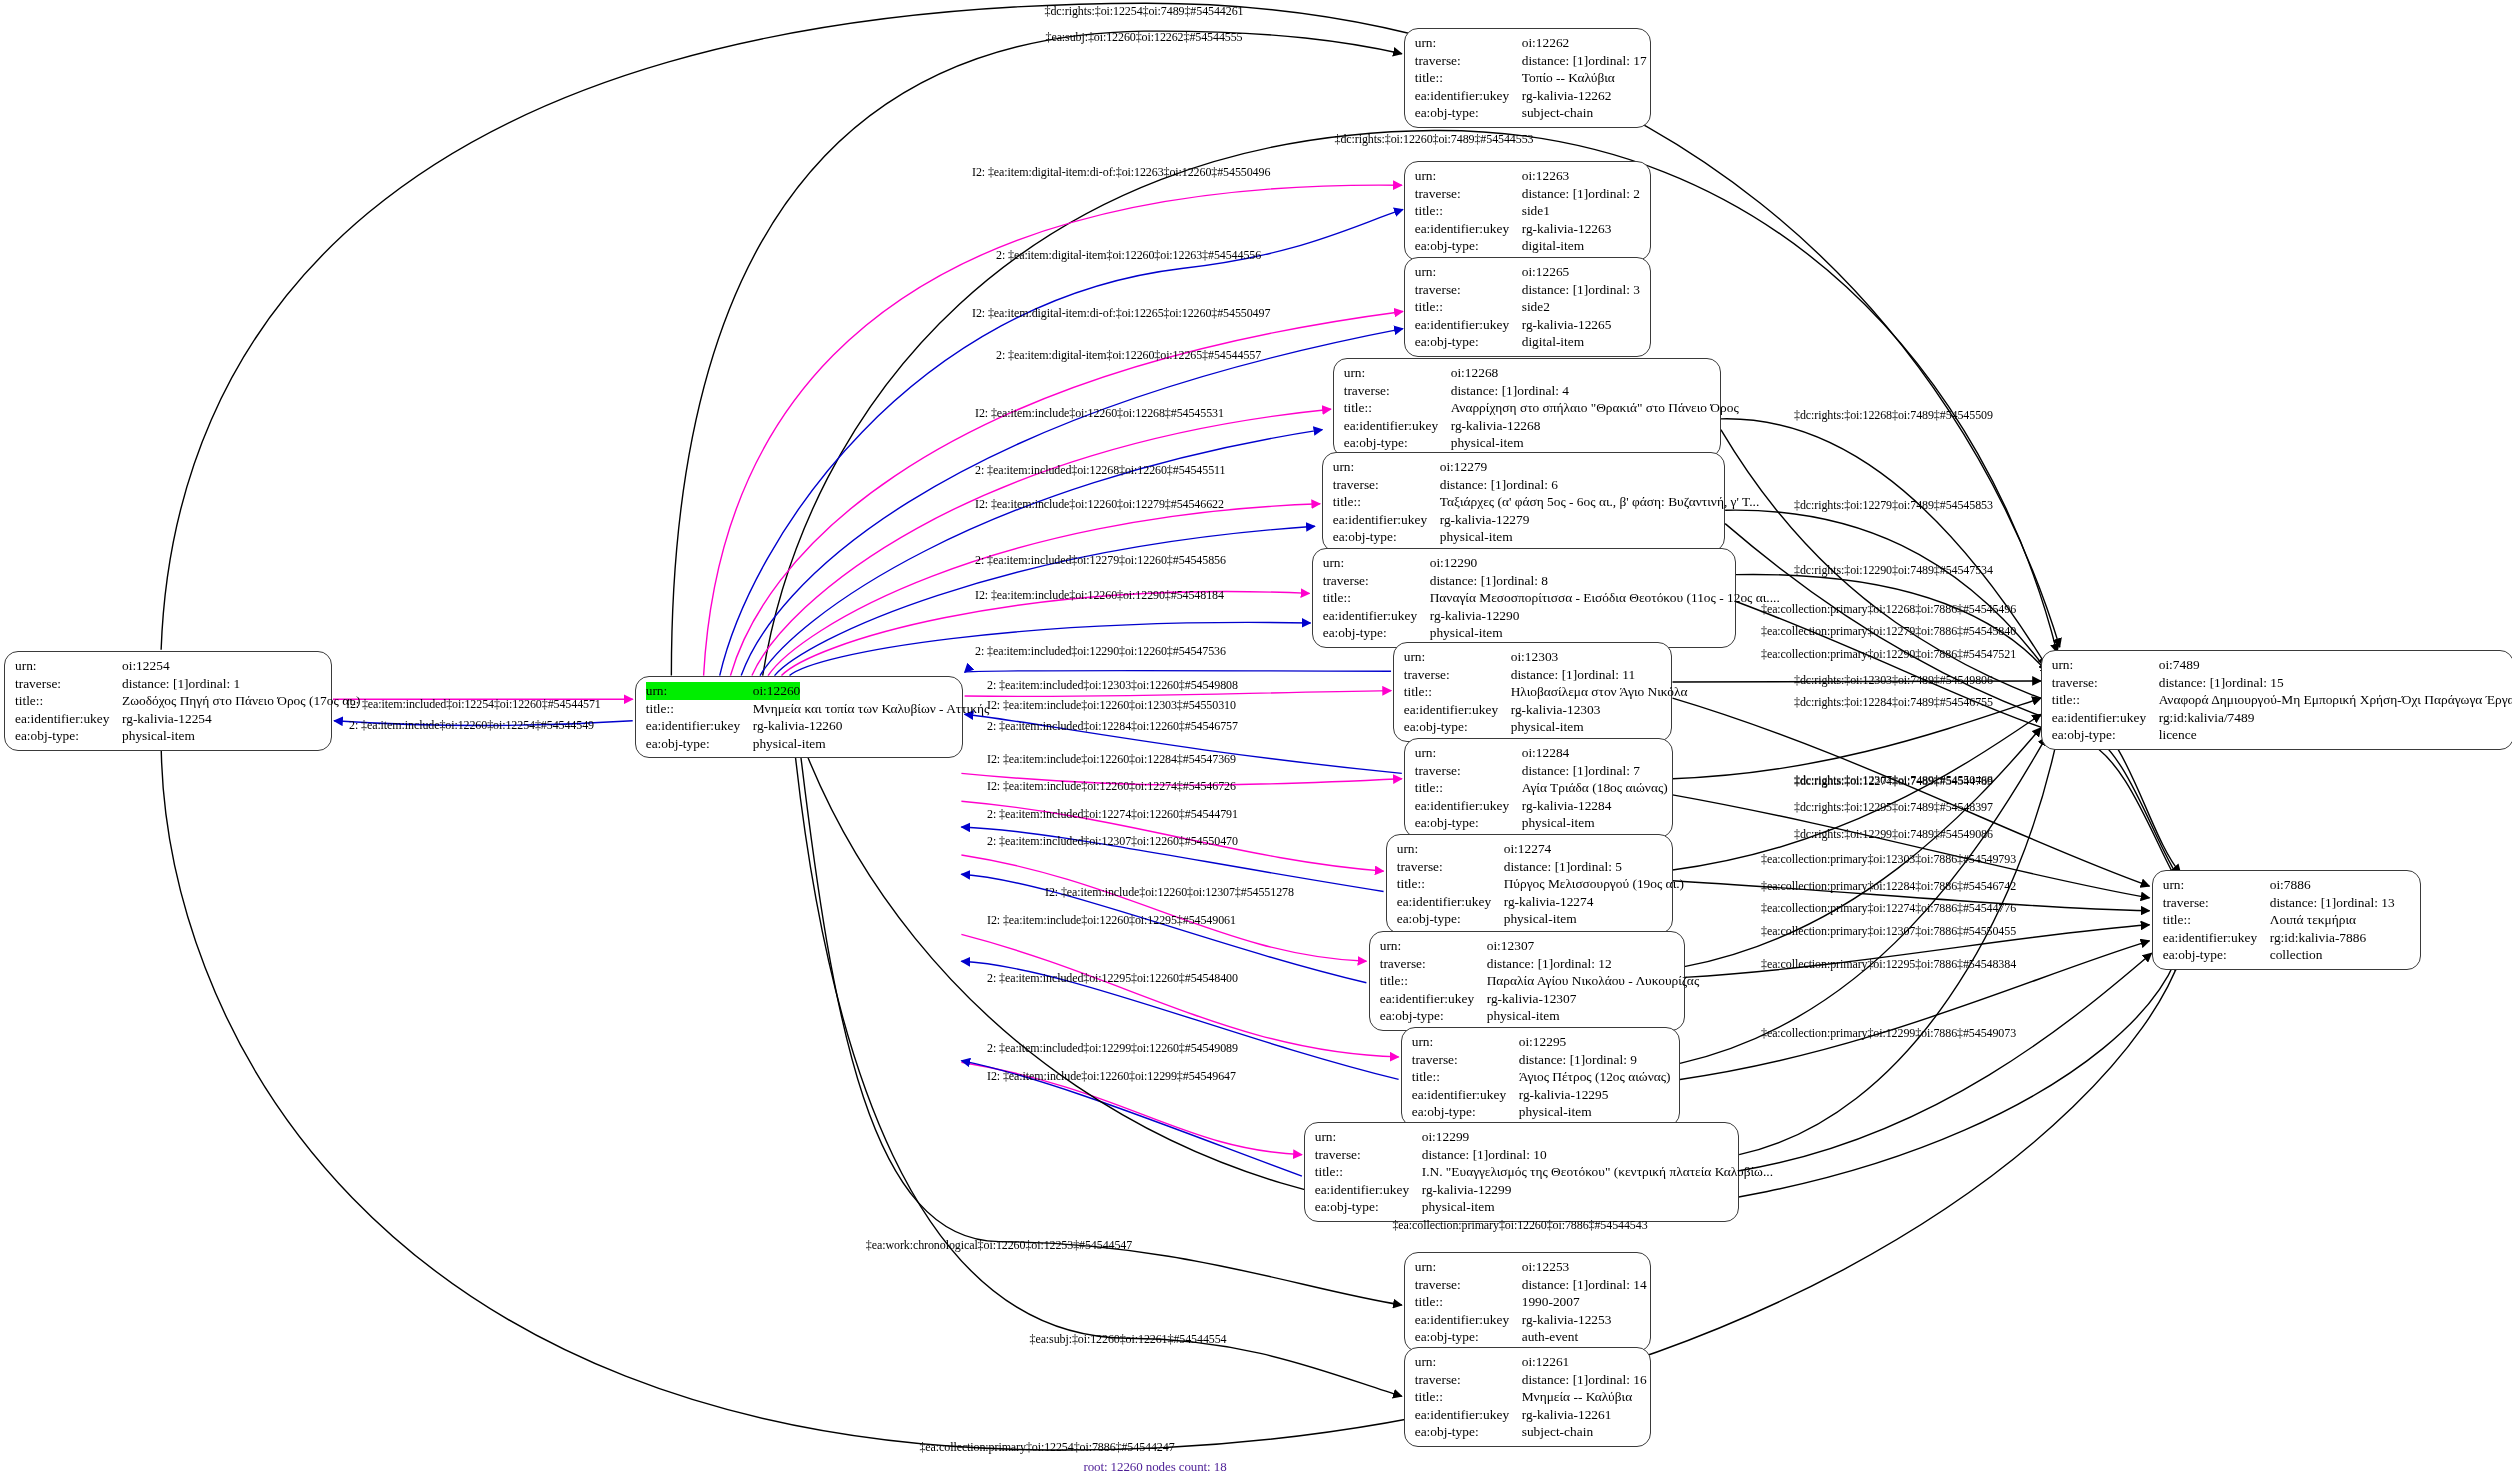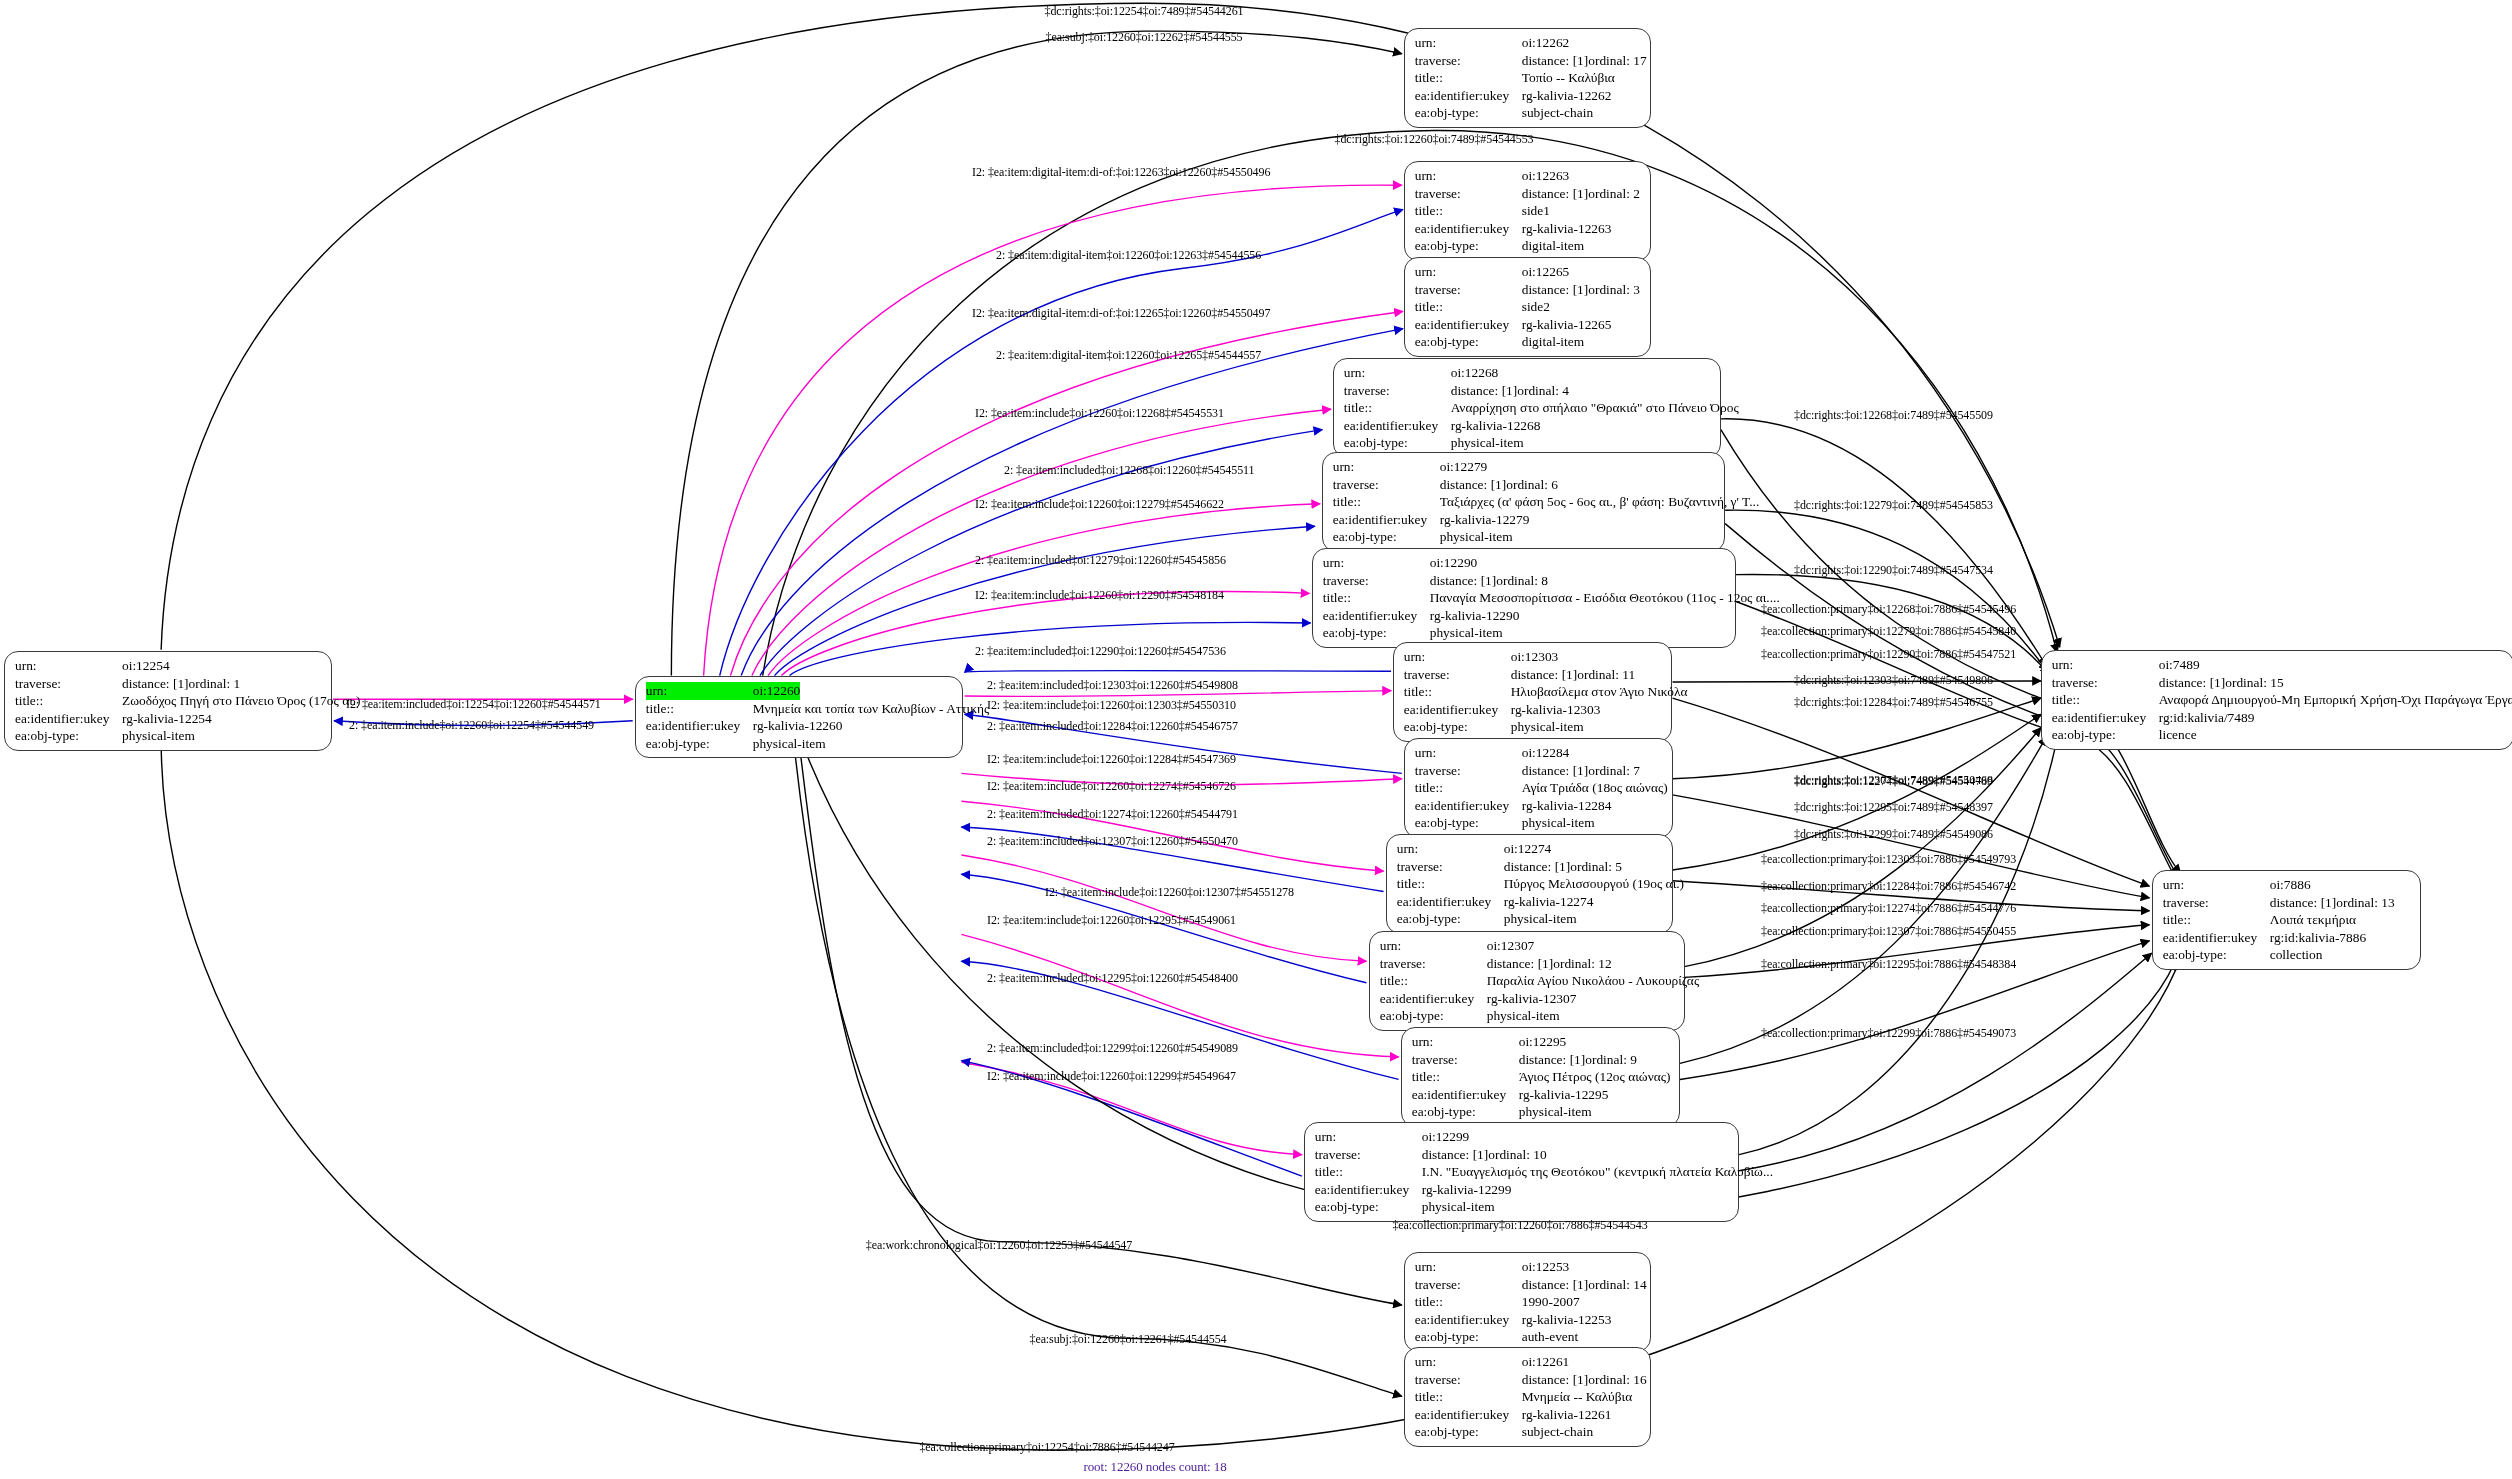--- a/index.html
+++ b/index.html
@@ -569,21 +569,21 @@
   </div>
 
   <div class="elabel ctr" style="left:1144px;top:4.3px;">‡dc:rights:‡oi:12254‡oi:7489‡#54544261</div>
   <div class="elabel ctr" style="left:1144px;top:30px;">‡ea:subj:‡oi:12260‡oi:12262‡#54544555</div>
   <div class="elabel ctr" style="left:1434px;top:132px;">‡dc:rights:‡oi:12260‡oi:7489‡#54544553</div>
   <div class="elabel" style="left:972px;top:165px;">I2: ‡ea:item:digital-item:di-of:‡oi:12263‡oi:12260‡#54550496</div>
   <div class="elabel" style="left:996px;top:248px;">2: ‡ea:item:digital-item‡oi:12260‡oi:12263‡#54544556</div>
   <div class="elabel" style="left:972px;top:306px;">I2: ‡ea:item:digital-item:di-of:‡oi:12265‡oi:12260‡#54550497</div>
   <div class="elabel" style="left:996px;top:348px;">2: ‡ea:item:digital-item‡oi:12260‡oi:12265‡#54544557</div>
   <div class="elabel" style="left:975px;top:406px;">I2: ‡ea:item:include‡oi:12260‡oi:12268‡#54545531</div>
-  <div class="elabel" style="left:1004px;top:463px;">2: ‡ea:item:included‡oi:12268‡oi:12260‡#54545511</div>
+  <div class="elabel" style="left:975px;top:463px;">2: ‡ea:item:included‡oi:12268‡oi:12260‡#54545511</div>
   <div class="elabel" style="left:975px;top:497px;">I2: ‡ea:item:include‡oi:12260‡oi:12279‡#54546622</div>
   <div class="elabel" style="left:975px;top:553px;">2: ‡ea:item:included‡oi:12279‡oi:12260‡#54545856</div>
   <div class="elabel" style="left:975px;top:588px;">I2: ‡ea:item:include‡oi:12260‡oi:12290‡#54548184</div>
   <div class="elabel" style="left:975px;top:644px;">2: ‡ea:item:included‡oi:12290‡oi:12260‡#54547536</div>
   <div class="elabel" style="left:987px;top:678px;">2: ‡ea:item:included‡oi:12303‡oi:12260‡#54549808</div>
   <div class="elabel" style="left:987px;top:698px;">I2: ‡ea:item:include‡oi:12260‡oi:12303‡#54550310</div>
   <div class="elabel" style="left:987px;top:719px;">2: ‡ea:item:included‡oi:12284‡oi:12260‡#54546757</div>
   <div class="elabel" style="left:987px;top:752px;">I2: ‡ea:item:include‡oi:12260‡oi:12284‡#54547369</div>
   <div class="elabel" style="left:987px;top:779px;">I2: ‡ea:item:include‡oi:12260‡oi:12274‡#54546726</div>
   <div class="elabel" style="left:987px;top:807px;">2: ‡ea:item:included‡oi:12274‡oi:12260‡#54544791</div>

